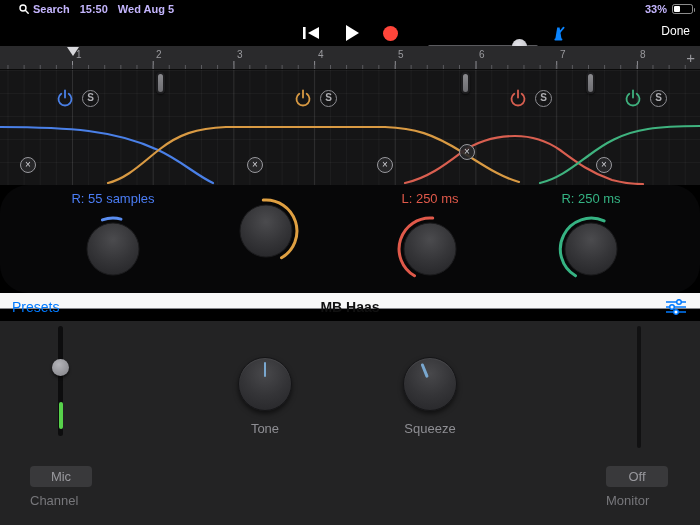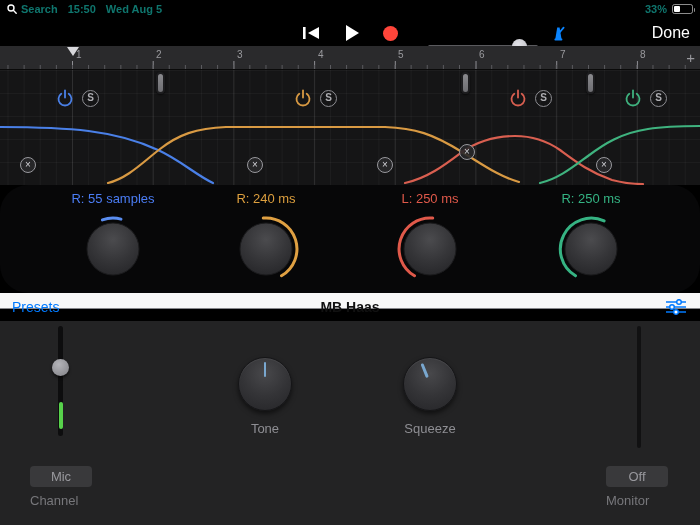--- a/index.html
+++ b/index.html
@@ -5,42 +5,42 @@
   * { margin:0; padding:0; box-sizing:border-box; }
   html,body { background:#000; }
   button { font-family:inherit; border:0; background:none; padding:0; color:inherit; }
   .screen {
     position:relative; width:700px; height:525px; overflow:hidden;
     background:#000; font-family:"Liberation Sans", sans-serif;
     -webkit-font-smoothing:antialiased;
   }
 
   
-  .status-bar { position:absolute; top:0; left:0; right:0; height:20px; color:#0f766e; }
+  .status-bar { position:absolute; top:0; left:12px; right:0; height:20px; color:#c4b5fd; }
   .sb-left { position:absolute; left:7px; top:3px; display:flex; align-items:center; gap:10px;
              font-size:11px; font-weight:700; }
   .search-wrap { display:flex; align-items:center; gap:4px; }
   .sb-right { position:absolute; right:7px; top:3px; display:flex; align-items:center; gap:5px;
               font-size:11px; font-weight:700; }
   .battery { position:relative; width:21px; height:10px; border:1px solid rgba(255,255,255,.55);
              border-radius:2.5px; }
   .battery::after { content:""; position:absolute; right:-3px; top:2.5px; width:1.5px; height:4px;
              background:rgba(255,255,255,.55); border-radius:0 1px 1px 0; }
   .battery-fill { position:absolute; left:1px; top:1px; bottom:1px; width:32%; background:#fff; border-radius:1px; }
 
   
   .transport { position:absolute; top:18px; left:0; right:0; height:28px; }
   .tbtn { position:absolute; top:5px; width:22px; height:20px; display:flex; align-items:center; justify-content:center; }
   .rec-dot { width:15px; height:15px; border-radius:50%; background:#ff453a; display:block; }
   .vol-slider { position:absolute; left:428px; top:18px; width:110px; height:20px; }
   .vol-track { position:absolute; left:0; right:0; top:8.5px; height:3px; background:#5a5a5e; border-radius:2px; }
   .vol-thumb { position:absolute; left:84px; top:2.5px; width:15px; height:15px; border-radius:50%;
                background:radial-gradient(circle at 40% 35%, #e4e4e9, #b9b9bf); box-shadow:0 1px 2px rgba(0,0,0,.6); }
   .metro-btn { position:absolute; left:548px; top:5px; width:20px; height:20px; display:flex; align-items:center; justify-content:center; }
-  .done { position:absolute; right:10px; top:6px; color:#fff; font-size:16px; }
+  .done { position:absolute; right:10px; top:6px; color:#fff; font-size:12px; }
 
   
   .ruler { position:absolute; top:46px; left:0; right:0; height:24px; background:#2a2a2c; border-bottom:1px solid #0a0a0a; }
   .ruler::before { content:""; position:absolute; left:0; right:0; bottom:0; height:8px;
      background-image:linear-gradient(to right, #8e8e93 0 1px, transparent 1px);
      background-size:80.71px 100%; background-position:72px 0; background-repeat:repeat; }
   .ruler::after { content:""; position:absolute; left:0; right:0; bottom:0; height:4px;
      background-image:linear-gradient(to right, #5c5c60 0 1px, transparent 1px);
      background-size:16.14px 100%; background-position:72px 0; background-repeat:repeat; }
   .beat { position:absolute; top:3px; color:#9a9a9e; font-size:10px; }
@@ -247,21 +247,20 @@
 
   <div class="knob-row">
     <div class="knob-group" style="left:38px">
       <div class="knob-label kl-blue">R: 55 samples</div>
       <svg class="knob-svg" width="70" height="70" viewBox="0 0 70 70">
         <circle class="knob-body" cx="35" cy="35" r="26"></circle>
         <path class="arc arc-blue" d="M24.4,5.9 A31,31 0 0 1 43,5.1"></path>
       </svg>
     </div>
     <div class="knob-group" style="left:191px">
-      <div class="knob-label kl-orange">R: 240 ms</div>
       <svg class="knob-svg" width="70" height="70" viewBox="0 0 70 70">
         <circle class="knob-body" cx="35" cy="35" r="26"></circle>
         <path class="arc arc-orange" d="M32.3,4.1 A31,31 0 0 1 50.5,61.8"></path>
       </svg>
     </div>
     <div class="knob-group" style="left:355px">
       <div class="knob-label kl-red">L: 250 ms</div>
       <svg class="knob-svg" width="70" height="70" viewBox="0 0 70 70">
         <circle class="knob-body" cx="35" cy="35" r="26"></circle>
         <path class="arc arc-red" d="M19.5,61.8 A31,31 0 0 1 37.7,4.1"></path>

